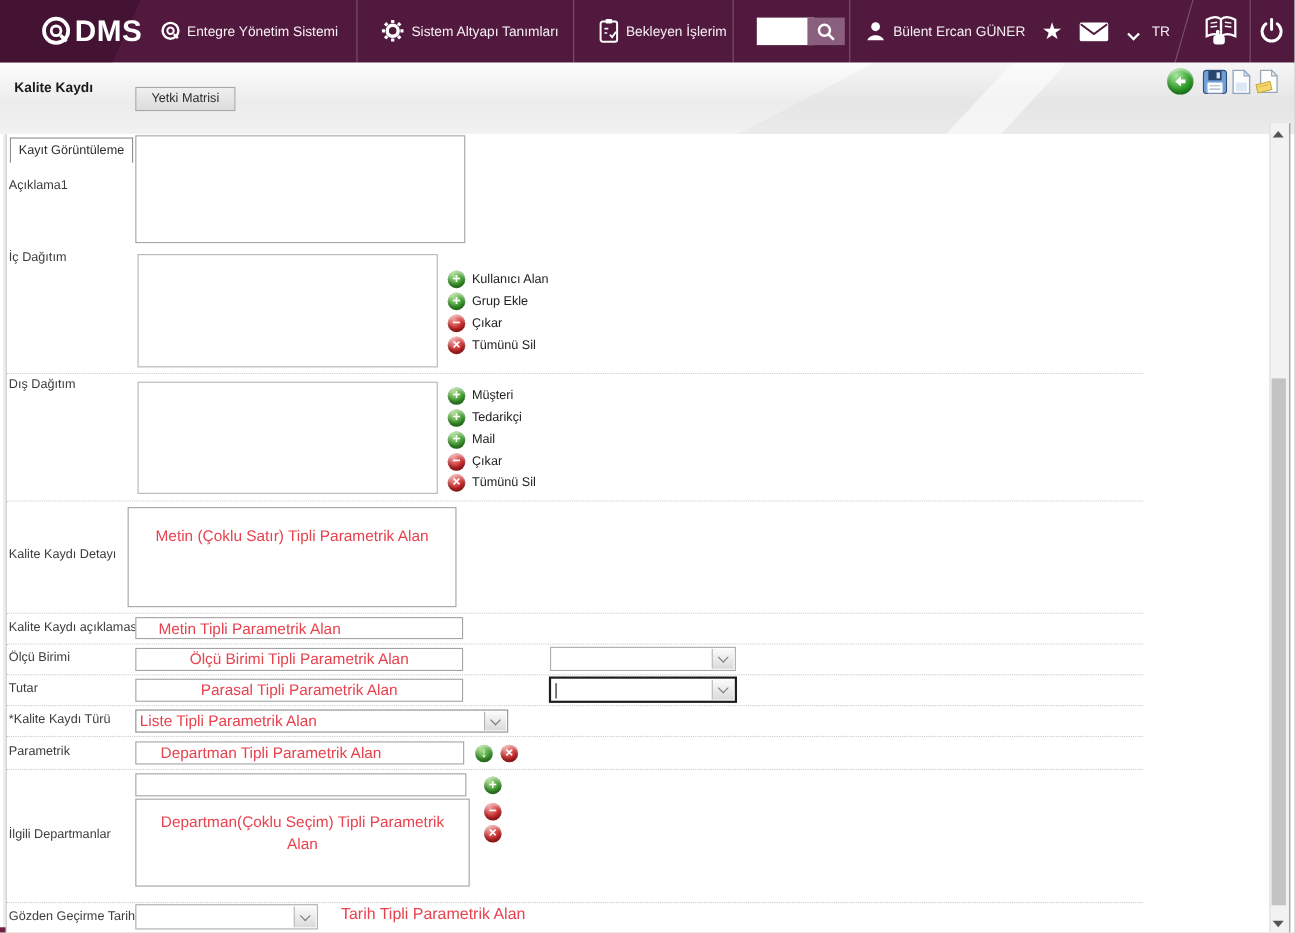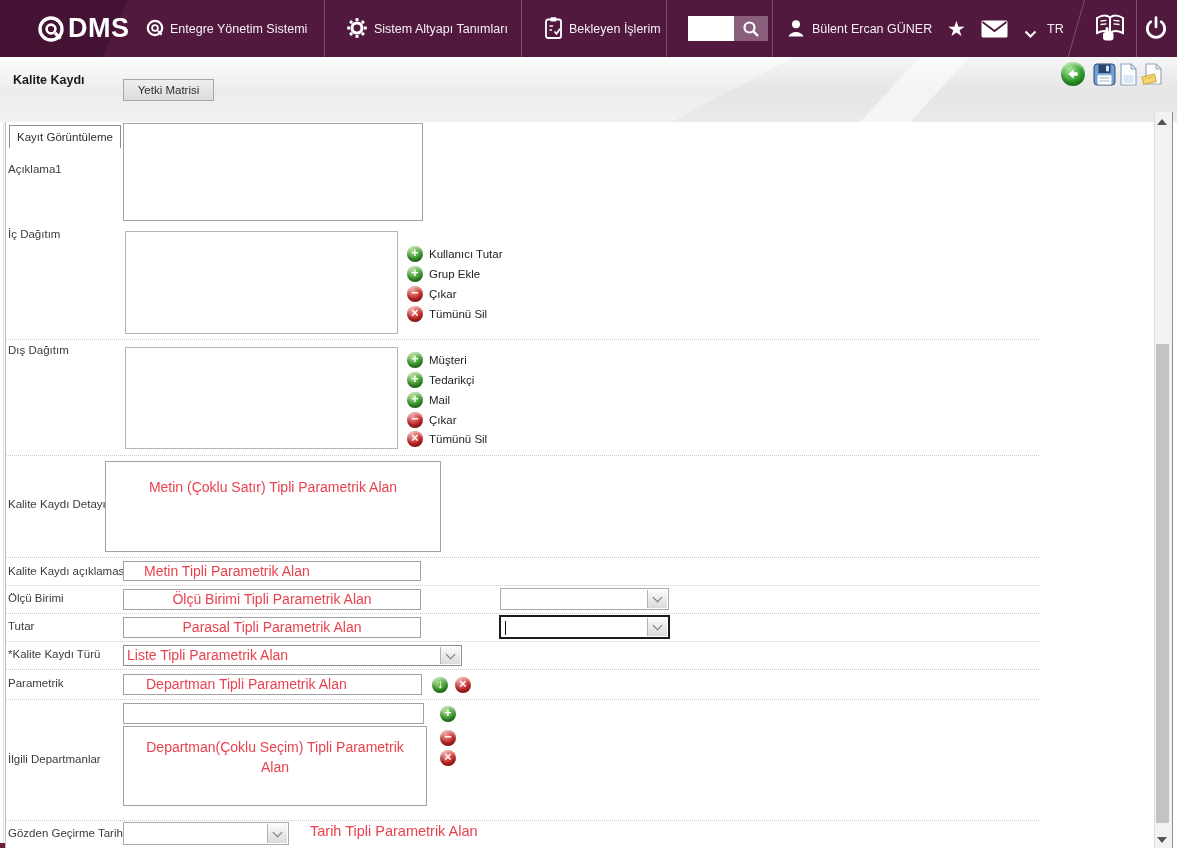--- a/index.html
+++ b/index.html
@@ -65,21 +65,21 @@
   .sb-down{left:1157px;top:837px;border-top:6px solid #555;}
   .sb-edge{left:1172px;top:112px;width:1px;height:736px;background:#8e8e8e;}
 </style>
 </head>
 <body>
 
 <div id="page">
 
   <div class="abs nav">
     <div class="abs nav-logo"></div>
-    <div class="abs" style="left:36px;top:13px;display:flex;align-items:flex-end;gap:2px;">
+    <div class="abs" style="left:36px;top:13px;display:flex;align-items:flex-start;gap:2px;">
       <svg width="30" height="30" viewBox="0 0 30 30">
         <circle cx="15" cy="15" r="11" fill="none" stroke="#fff" stroke-width="3.4"></circle>
         <circle cx="15" cy="15" r="4.4" fill="none" stroke="#fff" stroke-width="2.6"></circle>
         <line x1="19" y1="19" x2="24.5" y2="24.5" stroke="#fff" stroke-width="3.2"></line>
       </svg>
       <span class="logo-txt">DMS</span>
     </div>
 
     <div class="abs" style="left:145px;top:18px;">
       <svg width="20" height="20" viewBox="0 0 20 20">
@@ -233,21 +233,21 @@
   <div class="abs vline" style="left:3px;background:#e2e2e2;"></div>
   <div class="abs vline" style="left:5px;background:#bdbdbd;"></div>
 
   <div class="abs flabel" style="left:8px;top:163px;">Açıklama1</div>
   <div class="abs fld" style="left:123px;top:123px;width:300px;height:98px;"></div>
 
   <div class="abs flabel" style="left:8px;top:228px;">İç Dağıtım</div>
   <div class="abs lst" style="left:125px;top:231px;width:273px;height:103px;"></div>
   <div class="abs act" style="left:407px;top:246px;">
     <span class="orb g">+</span>
-    <span class="act-lb">Kullanıcı Tutar</span>
+    <span class="act-lb">Kullanıcı Alan</span>
   </div>
   <div class="abs act" style="left:407px;top:266px;">
     <span class="orb g">+</span>
     <span class="act-lb">Grup Ekle</span>
   </div>
   <div class="abs act" style="left:407px;top:286px;">
     <span class="orb r">−</span>
     <span class="act-lb">Çıkar</span>
   </div>
   <div class="abs act" style="left:407px;top:306px;">
@@ -274,21 +274,21 @@
     <span class="orb r">−</span>
     <span class="act-lb">Çıkar</span>
   </div>
   <div class="abs act" style="left:407px;top:431px;">
     <span class="orb r">×</span>
     <span class="act-lb">Tümünü Sil</span>
   </div>
   <div class="abs dotsep" style="left:5px;top:455px;width:1034px;"></div>
 
   <div class="abs flabel" style="left:8px;top:498px;">Kalite Kaydı Detayı</div>
-  <div class="abs fld" style="left:105px;top:461px;width:336px;height:91px;">
+  <div class="abs fld" style="left:116px;top:461px;width:299px;height:91px;">
     <div class="redtx" style="text-align:center;padding-top:17px;">Metin (Çoklu Satır) Tipli Parametrik Alan</div>
   </div>
   <div class="abs dotsep" style="left:5px;top:557px;width:1034px;"></div>
 
   <div class="abs flabel" style="left:8px;top:565px;">Kalite Kaydı açıklaması</div>
   <div class="abs fld" style="left:123px;top:561px;width:298px;height:20px;">
     <div class="redtx" style="padding-left:20px;line-height:18px;">Metin Tipli Parametrik Alan</div>
   </div>
   <div class="abs dotsep" style="left:5px;top:585px;width:1034px;"></div>
 

